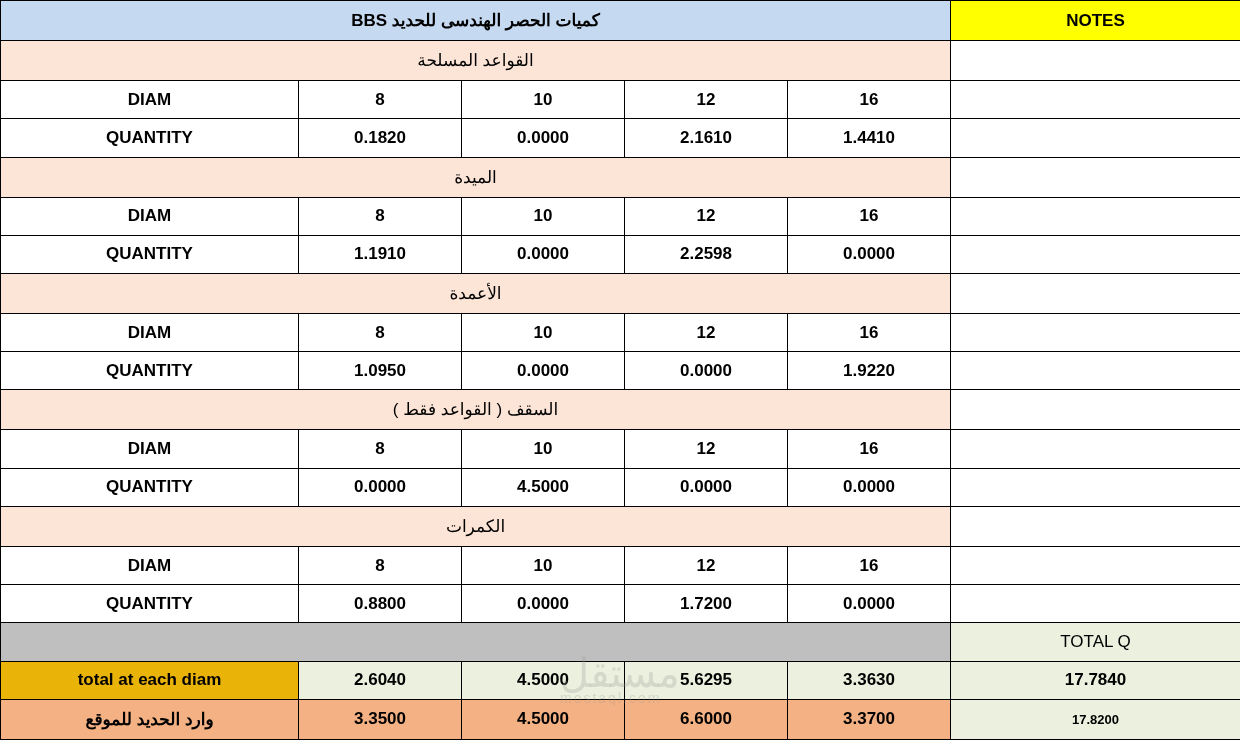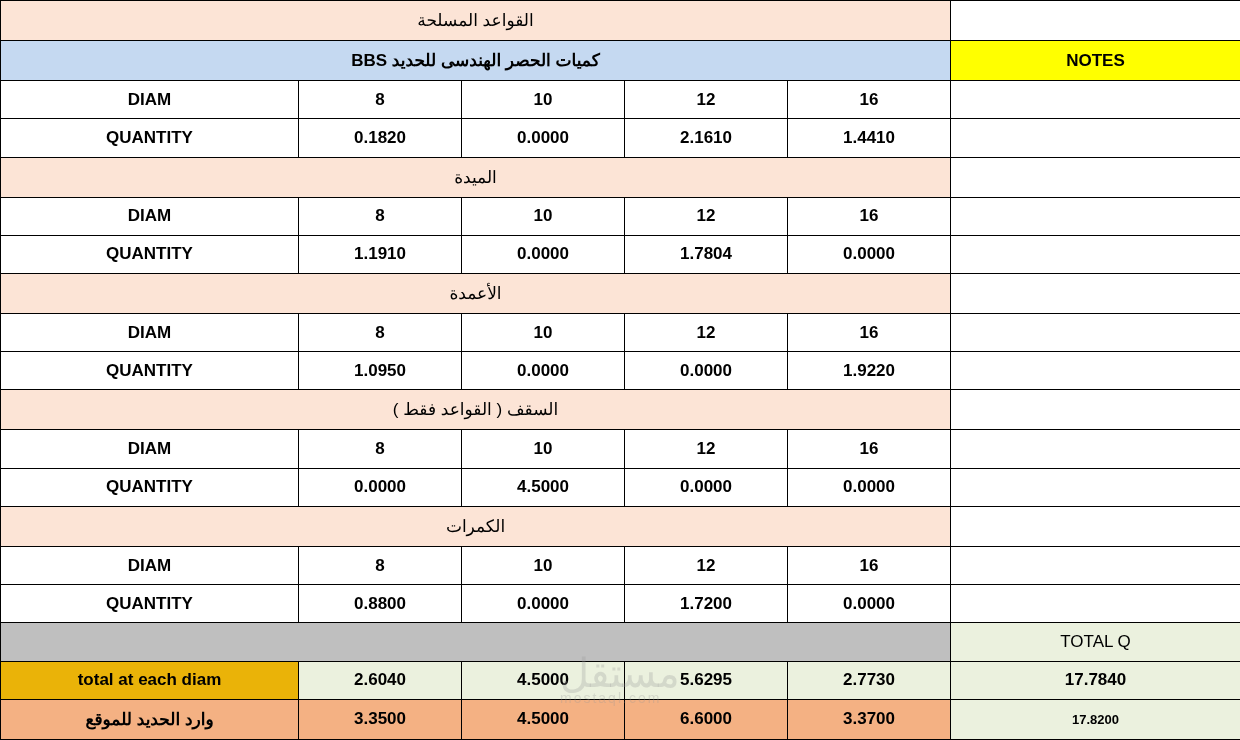--- a/index.html
+++ b/index.html
@@ -125,28 +125,28 @@
       <col class="c0">
         <col class="c1">
         <col class="c2">
         <col class="c3">
         <col class="c4">
         <col class="c5">
     </colgroup>
     <tbody>
 
       <tr>
-        <td class="section-cell rtl" colspan="5">القواعد المسلحة</td>
-        <td class="blank-cell"></td>
-      </tr>
-
-      <tr>
         <td class="title-cell rtl" colspan="5">كميات الحصر الهندسى للحديد   BBS</td>
         <td class="notes-cell">NOTES</td>
       </tr>
+
+      <tr>
+        <td class="section-cell rtl" colspan="5">القواعد المسلحة</td>
+        <td class="blank-cell"></td>
+      </tr>
       <tr>
         <td class="label-cell">DIAM</td>
         <td class="val-cell">8</td>
         <td class="val-cell">10</td>
         <td class="val-cell">12</td>
         <td class="val-cell">16</td>
         <td class="blank-cell"></td>
       </tr>
       <tr>
         <td class="label-cell">QUANTITY</td>
@@ -166,21 +166,21 @@
         <td class="val-cell">8</td>
         <td class="val-cell">10</td>
         <td class="val-cell">12</td>
         <td class="val-cell">16</td>
         <td class="blank-cell"></td>
       </tr>
       <tr>
         <td class="label-cell">QUANTITY</td>
         <td class="val-cell">1.1910</td>
         <td class="val-cell">0.0000</td>
-        <td class="val-cell">1.7804</td>
+        <td class="val-cell">2.2598</td>
         <td class="val-cell">0.0000</td>
         <td class="blank-cell"></td>
       </tr>
 
       <tr>
         <td class="section-cell rtl" colspan="5">الأعمدة</td>
         <td class="blank-cell"></td>
       </tr>
       <tr>
         <td class="label-cell">DIAM</td>
@@ -244,21 +244,21 @@
       <tr>
         <td class="grey-cell" colspan="5"></td>
         <td class="totalq-cell">TOTAL Q</td>
       </tr>
 
       <tr class="total-row">
         <td class="first">total at each diam</td>
         <td>2.6040</td>
         <td>4.5000</td>
         <td>5.6295</td>
-        <td>2.7730</td>
+        <td>3.3630</td>
         <td>17.7840</td>
       </tr>
 
       <tr class="warid-row">
         <td class="rtl">وارد الحديد للموقع</td>
         <td>3.3500</td>
         <td>4.5000</td>
         <td>6.6000</td>
         <td>3.3700</td>
         <td class="last">17.8200</td>

